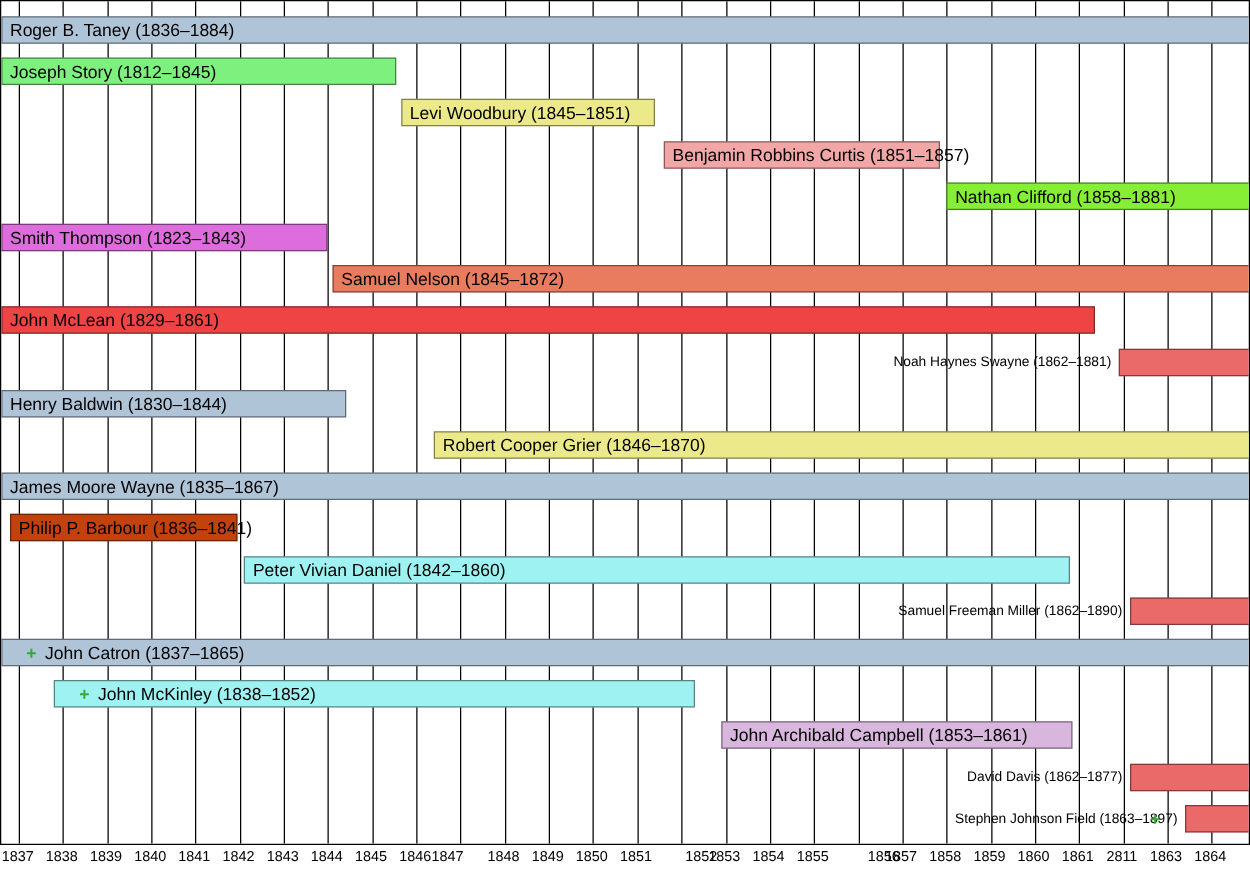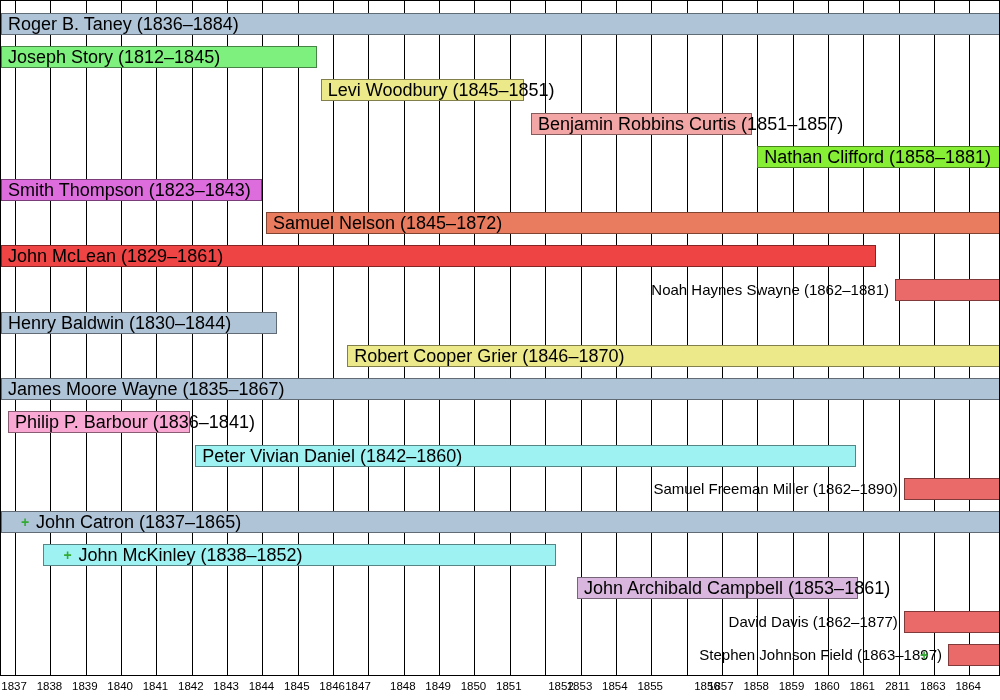--- a/index.html
+++ b/index.html
@@ -39,30 +39,30 @@
   .bar {
     position: absolute;
     height: 22px;
     box-sizing: border-box;
     border: 1px solid rgba(0,0,0,0.45);
     display: flex;
     align-items: center;
     white-space: nowrap;
   }
   .bar .label {
-    font-size: 18px;
+    font-size: 14px;
     color: #000000;
     padding: 0 6px;
     line-height: 22px;
   }
   .outside-label {
     position: absolute;
     height: 22px;
     line-height: 22px;
-    font-size: 15px;
+    font-size: 11px;
     color: #000000;
     white-space: nowrap;
     text-align: right;
     padding-right: 6px;
     box-sizing: border-box;
   }
   .plus {
     position: absolute;
     height: 22px;
     line-height: 22px;
@@ -149,21 +149,21 @@
       <div class="outside-label" style="top: 277.6px; left: 0px; width: 893.993px;">Noah Haynes Swayne (1862–1881)</div>
       <div class="bar" style="left: 0px; width: 275.618px; top: 310.8px; background: rgb(176, 196, 216);">
         <span class="label">Henry Baldwin (1830–1844)</span>
       </div>
       <div class="bar" style="left: 346.29px; width: 653.71px; top: 344px; background: rgb(236, 233, 138);">
         <span class="label">Robert Cooper Grier (1846–1870)</span>
       </div>
       <div class="bar" style="left: 0px; width: 1000px; top: 377.2px; background: rgb(176, 196, 216);">
         <span class="label">James Moore Wayne (1835–1867)</span>
       </div>
-      <div class="bar" style="left: 7.06714px; width: 181.979px; top: 410.4px; background: #f9a8d4;">
+      <div class="bar" style="left: 7.06714px; width: 181.979px; top: 410.4px; background: #c2410c;">
         <span class="label">Philip P. Barbour (1836–1841)</span>
       </div>
       <div class="bar" style="left: 194.346px; width: 660.777px; top: 443.6px; background: rgb(159, 242, 242);">
         <span class="label">Peter Vivian Daniel (1842–1860)</span>
       </div>
       <div class="bar" style="left: 902.827px; width: 97.1731px; top: 476.8px; background: rgb(234, 106, 106);"></div>
       <div class="outside-label" style="top: 476.8px; left: 0px; width: 902.827px;">Samuel Freeman Miller (1862–1890)</div>
       <div class="bar" style="left: 0px; width: 1000px; top: 510px; background: rgb(176, 196, 216);">
         <span class="label" style="padding-left: 34px;">John Catron (1837–1865)</span>
       </div>

